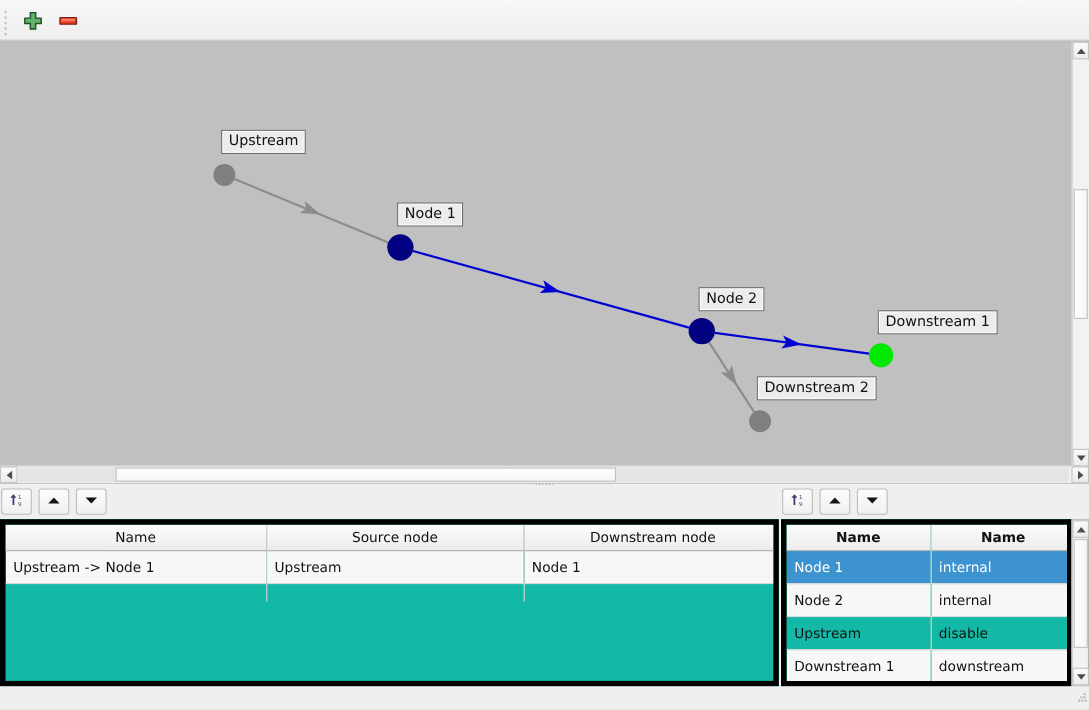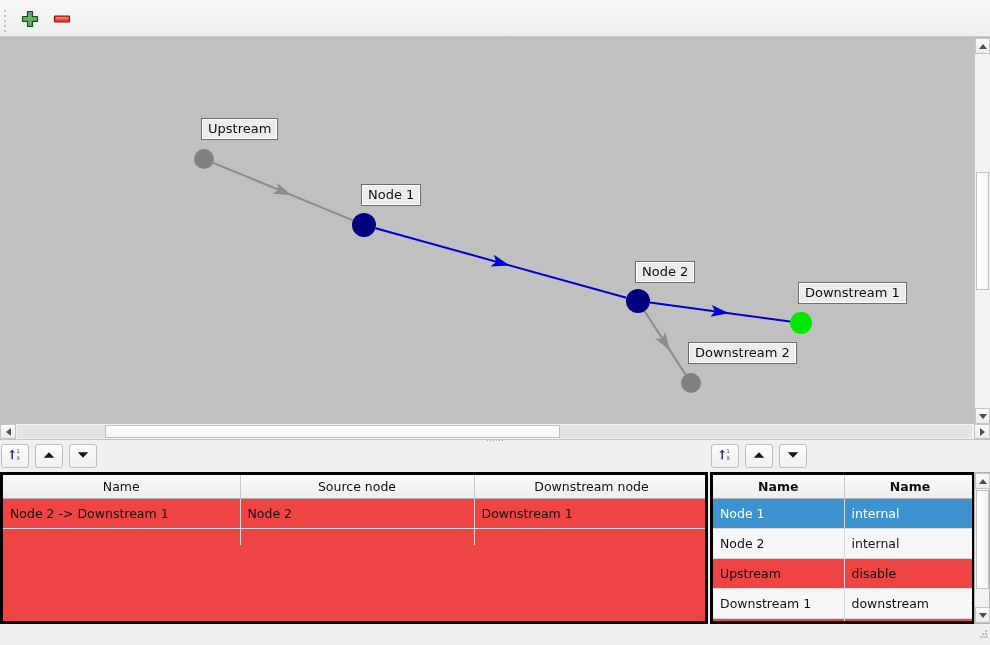--- a/index.html
+++ b/index.html
@@ -134,21 +134,21 @@
     position: absolute; top: 0; width: 28px; height: 24px;
     background: linear-gradient(to bottom,#fcfcfc 0%, #f0f0f0 100%);
     border: 1px solid #bdbdbd; border-radius: 3px;
     display: flex; align-items: center; justify-content: center;
     cursor: pointer; box-sizing: border-box;
   }
 
   
   .tbl-wrap {
     position: absolute; left: 0; box-sizing: border-box;
-    background: #ef4444; border: 3px solid #000000;
+    background: #14b8a6; border: 5px solid #000000;
     overflow: hidden;
   }
   #tbl-edges { top: 28px; width: 708px; height: 152px; }
   #tbl-nodes { top: 28px; width: 265px; height: 152px; }
 
   table.grid { border-collapse: collapse; width: 100%; table-layout: fixed; }
   table.grid th {
     height: 23px;
     background: linear-gradient(to bottom,#fbfbfb 0%,#ededed 100%);
     border-right: 1px solid #c8c8c8;
@@ -333,24 +333,24 @@
             <col style="width:235px">
           </colgroup>
         <thead>
             <tr id="edges-head">
               <th>Name</th>
               <th>Source node</th>
               <th>Downstream node</th>
             </tr>
           </thead>
         <tbody id="edges-body">
-            <tr>
-              <td>Node 2 -&gt; Downstream 1</td>
-              <td>Node 2</td>
-              <td>Downstream 1</td>
+            <tr class="alt">
+              <td>Upstream -&gt; Node 1</td>
+              <td>Upstream</td>
+              <td>Node 1</td>
             </tr>
             <tr class="empty">
               <td></td>
               <td></td>
               <td></td>
             </tr>
           </tbody>
       </table>
     </div>
   </div>

